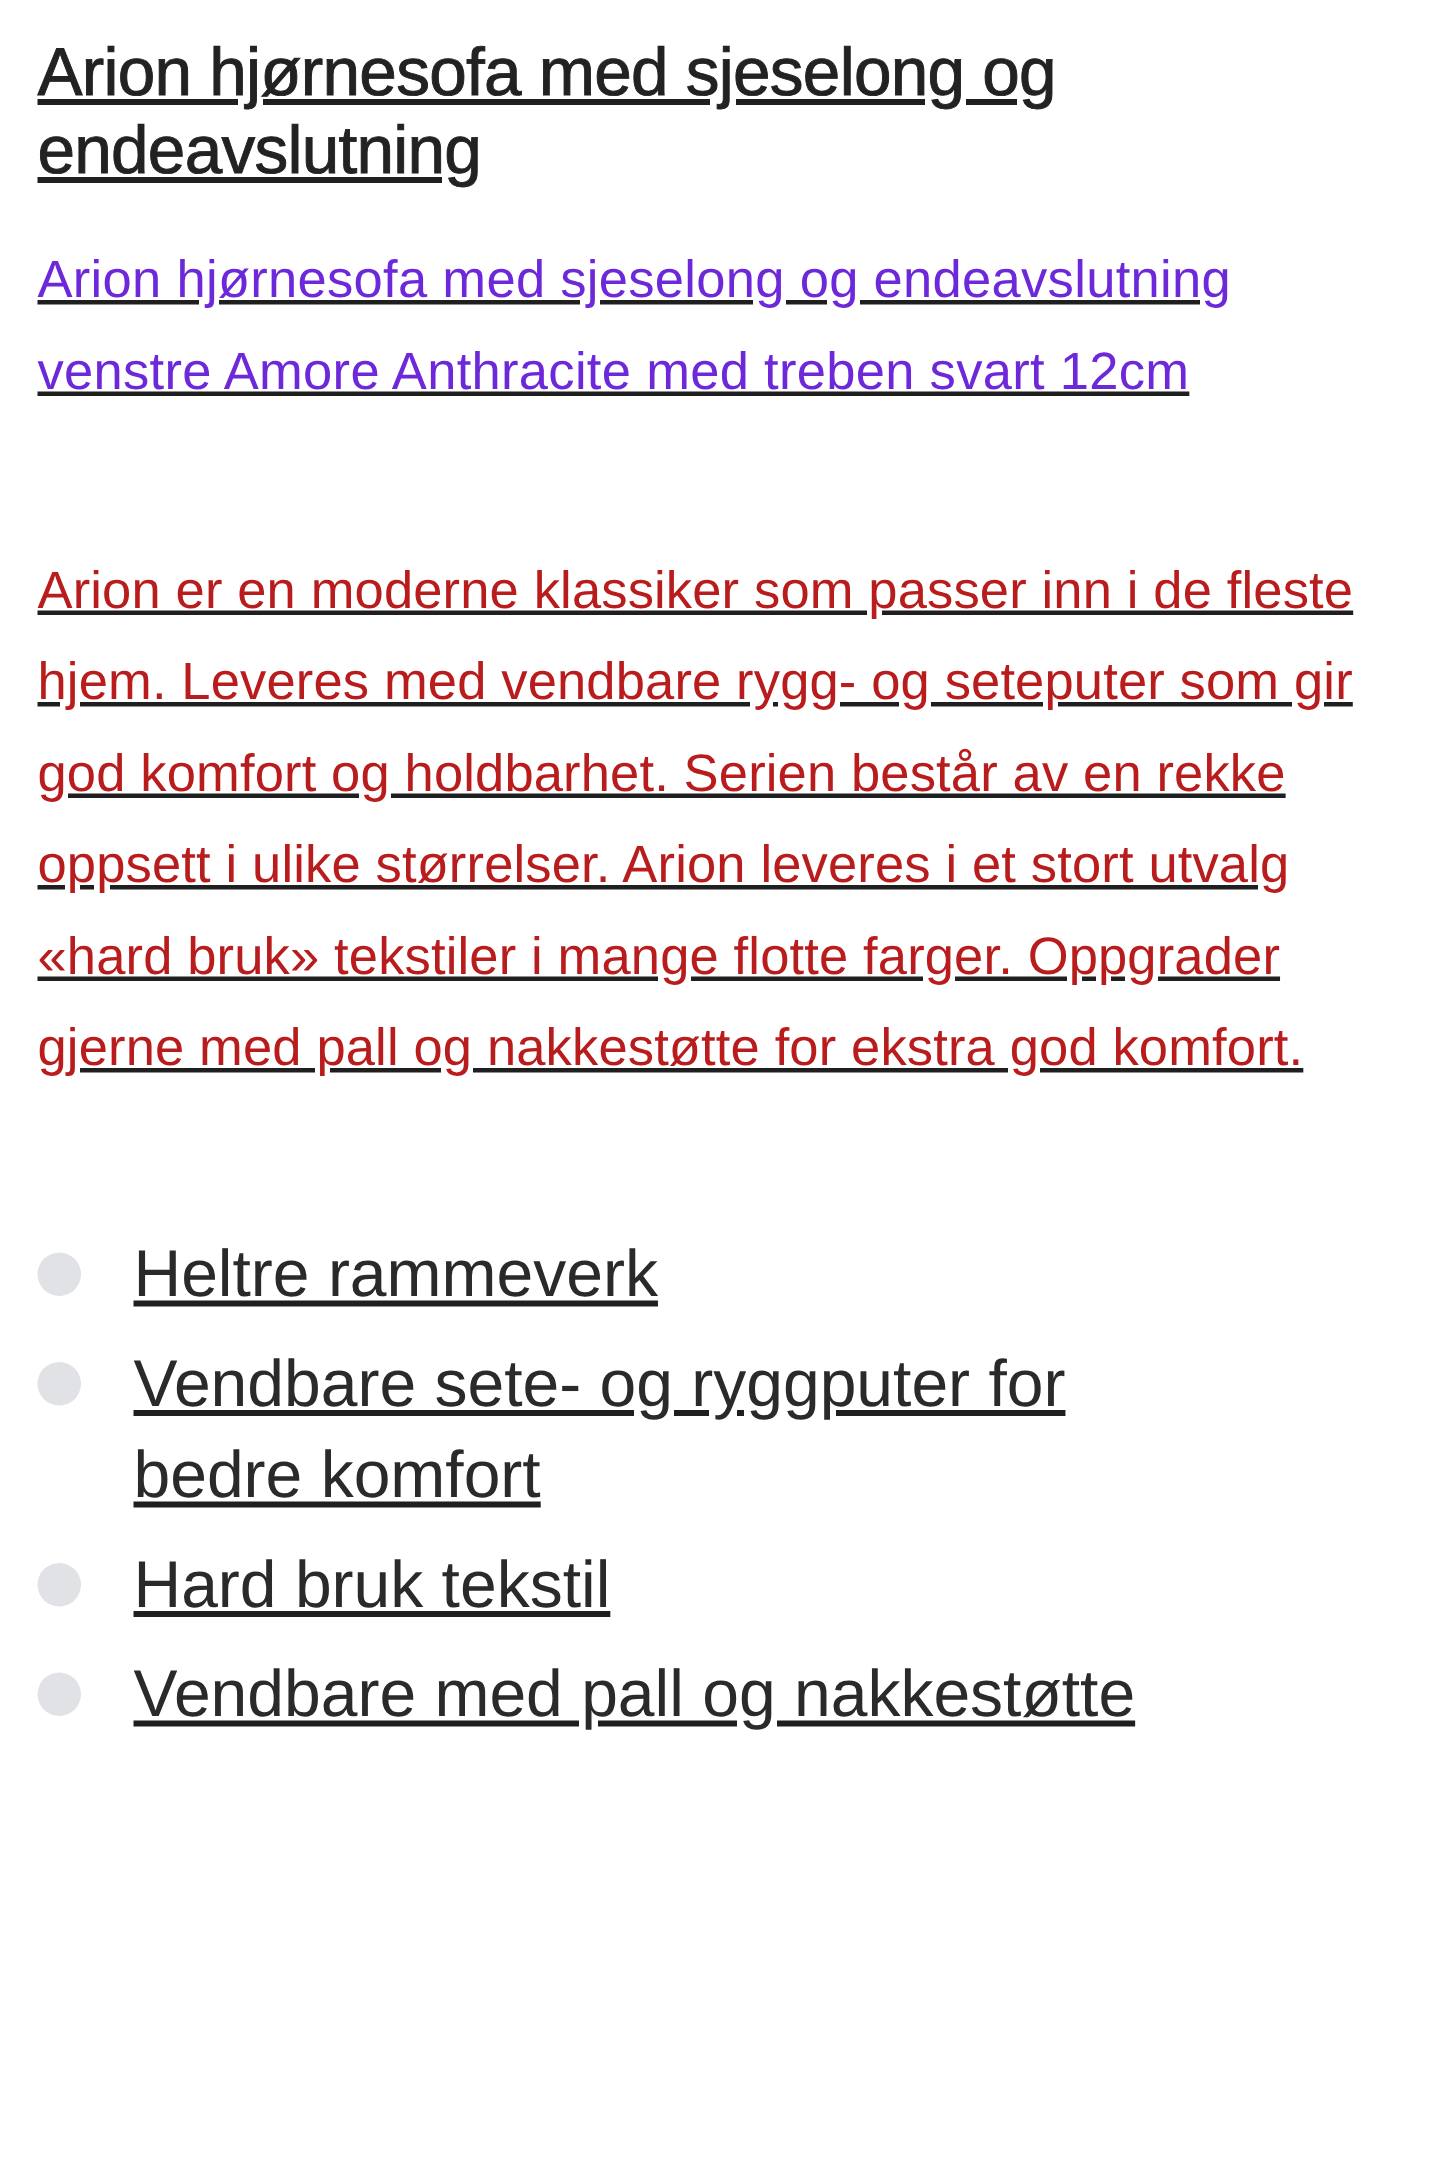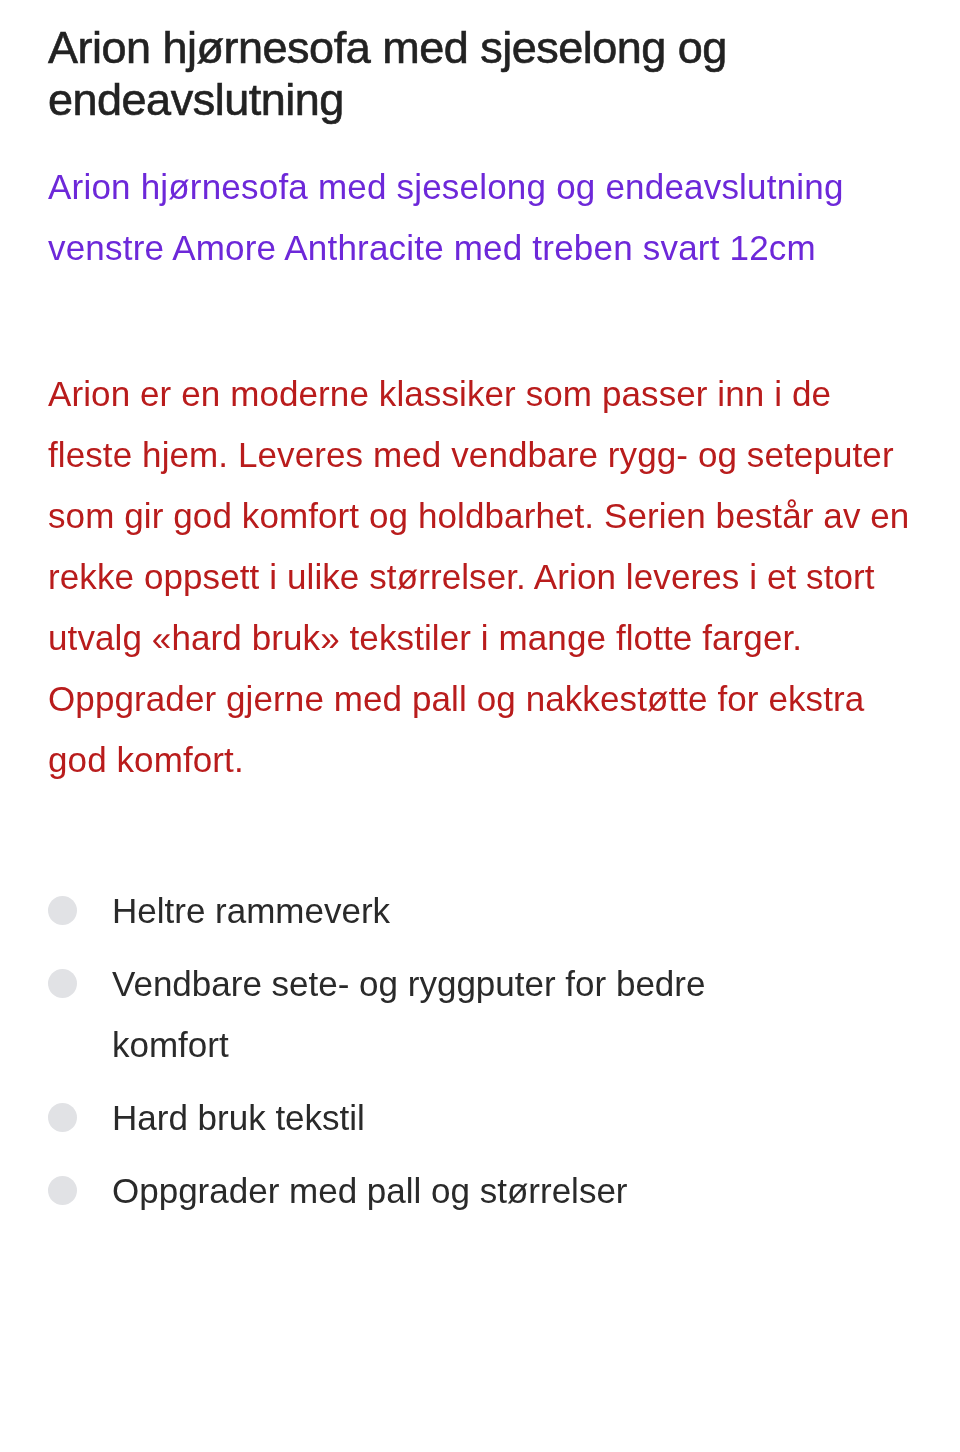--- a/index.html
+++ b/index.html
@@ -8,23 +8,24 @@
       background: #ffffff;
     }
     body {
       width: 960px;
       height: 1452px;
       overflow: hidden;
       color: #1f1f1f;
       font-family: "DejaVu Sans", "Liberation Sans", sans-serif;
     }
     .page {
-      padding: 12px 50px 0 48px;
+      padding: 12px 50px 0 25px;
       box-sizing: border-box;
       width: 960px;
+      text-decoration: underline;
     }
     .title {
       font-family: "Liberation Sans", "DejaVu Sans", sans-serif;
       font-size: 45px;
       line-height: 52px;
       font-weight: 400;
       letter-spacing: -0.5px;
       margin: 10px 0 0 0;
       color: #222;
       -webkit-text-stroke: 0.6px #222;
@@ -49,21 +50,21 @@
     }
     .features {
       list-style: none;
       margin: 90px 0 0 0;
       padding: 0;
     }
     .feature {
       display: flex;
       align-items: flex-start;
       font-family: "Liberation Sans", "DejaVu Sans", sans-serif;
-      font-size: 35px;
+      font-size: 44px;
       line-height: 61px;
       color: #2a2a2a;
       margin-bottom: 12px;
     }
     .bullet {
       flex: 0 0 auto;
       width: 29px;
       height: 29px;
       border-radius: 50%;
       background: #e1e2e5;
@@ -95,16 +96,16 @@
     <li class="feature">
       <span class="bullet"></span>
       <span class="feature-text">Vendbare sete- og ryggputer for bedre komfort</span>
     </li>
     <li class="feature">
       <span class="bullet"></span>
       <span class="feature-text">Hard bruk tekstil</span>
     </li>
     <li class="feature">
       <span class="bullet"></span>
-      <span class="feature-text">Oppgrader med pall og størrelser</span>
+      <span class="feature-text">Vendbare med pall og nakkestøtte</span>
     </li>
   </ul>
 </div>
 
 </body></html>

